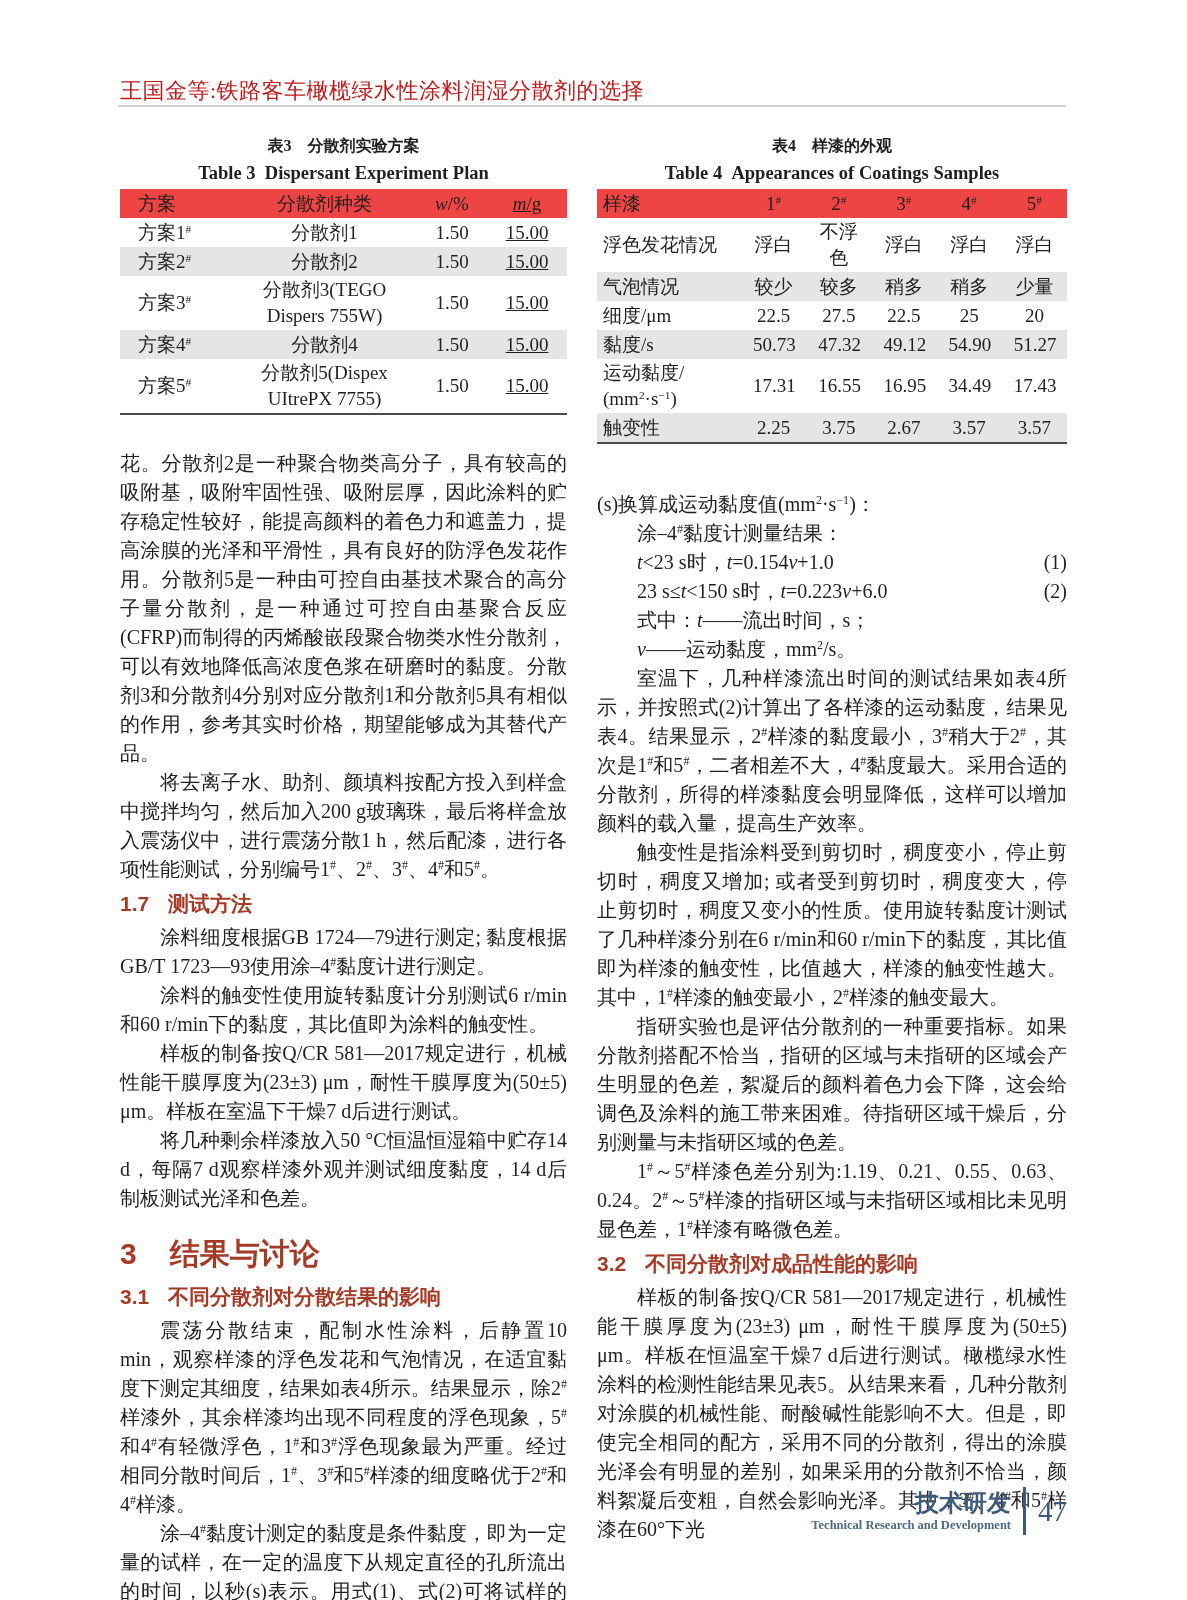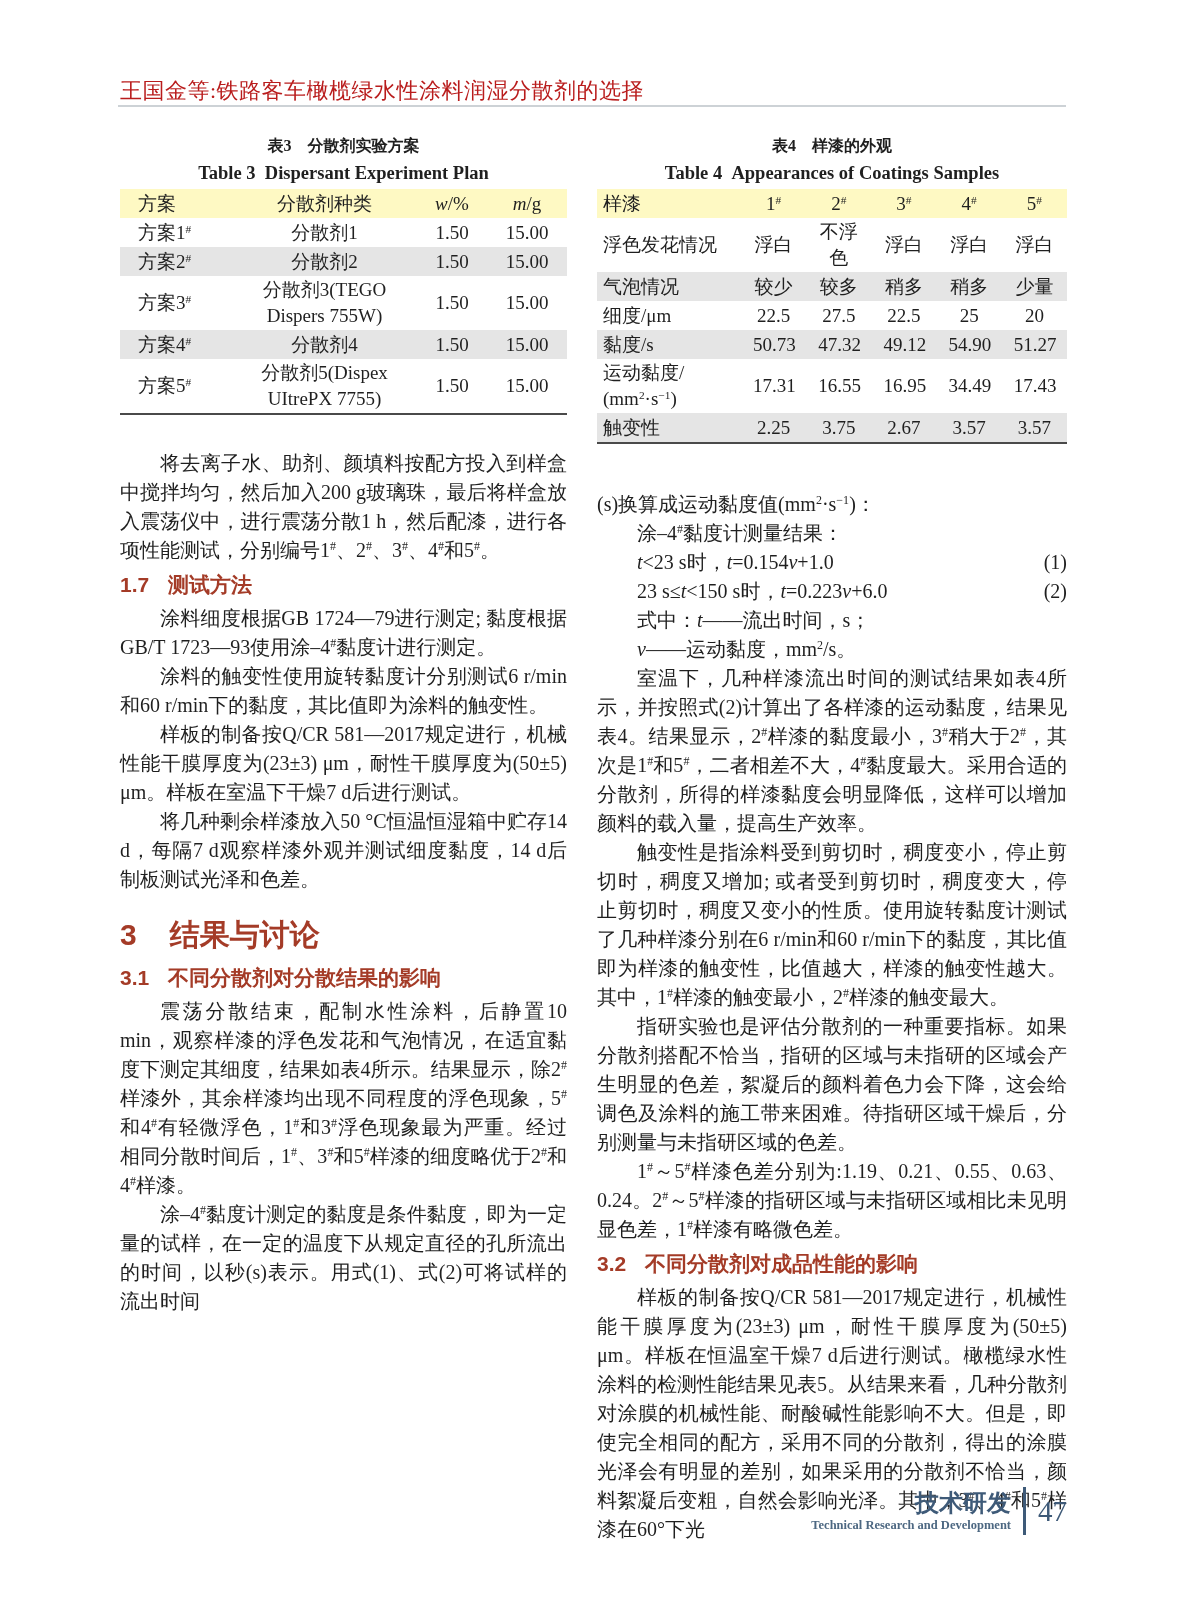--- a/index.html
+++ b/index.html
@@ -39,25 +39,25 @@
   .tbl-title-en{
     text-align:center;font-weight:bold;font-size:18.5px;line-height:26px;
     margin-bottom:3px;
   }
   table{width:100%;border-collapse:collapse;font-size:19px;table-layout:fixed;}
   table{border-bottom:2px solid #4a4a4a;}
   th,td{
     font-weight:normal;text-align:center;vertical-align:middle;
     padding:1px 2px;height:27px;line-height:26px;color:#1f1f1f;
   }
-  tr.hdr{background:#fef9c3;}
+  tr.hdr{background:#ef4444;}
   tr.stripe{background:#e5e5e5;}
   #table3 th:nth-child(1),#table3 td:nth-child(1){width:92px;text-align:left;padding-left:18px;}
   #table3 th:nth-child(3),#table3 td:nth-child(3){width:66px;}
-  #table3 th:nth-child(4),#table3 td:nth-child(4){width:76px;}
+  #table3 th:nth-child(4),#table3 td:nth-child(4){width:76px;text-decoration:underline;}
   #table4 th:nth-child(1),#table4 td:nth-child(1){width:126px;text-align:left;padding-left:6px;}
   #table4 td,#table4 th{padding:1px 12px;}
 
   
   .body-p{
     margin:0;font-size:20px;line-height:29px;text-align:justify;
   }
   .indent{text-indent:2em;}
   sup{font-size:0.6em;line-height:0;vertical-align:0.55em;}
   .sub-head{
@@ -144,20 +144,21 @@
               <tr class="">
                 <td>方案5<sup>#</sup></td>
                 <td>分散剂5(Dispex UItrePX 7755)</td>
                 <td>1.50</td>
                 <td>15.00</td>
               </tr>
             </tbody>
           </table>
       </div>
 
+      <p class="body-p">花。分散剂2是一种聚合物类高分子，具有较高的吸附基，吸附牢固性强、吸附层厚，因此涂料的贮存稳定性较好，能提高颜料的着色力和遮盖力，提高涂膜的光泽和平滑性，具有良好的防浮色发花作用。分散剂5是一种由可控自由基技术聚合的高分子量分散剂，是一种通过可控自由基聚合反应(CFRP)而制得的丙烯酸嵌段聚合物类水性分散剂，可以有效地降低高浓度色浆在研磨时的黏度。分散剂3和分散剂4分别对应分散剂1和分散剂5具有相似的作用，参考其实时价格，期望能够成为其替代产品。</p>
       <p class="body-p indent">将去离子水、助剂、颜填料按配方投入到样盒中搅拌均匀，然后加入200 g玻璃珠，最后将样盒放入震荡仪中，进行震荡分散1 h，然后配漆，进行各项性能测试，分别编号1<sup>#</sup>、2<sup>#</sup>、3<sup>#</sup>、4<sup>#</sup>和5<sup>#</sup>。</p>
 
       <h3 class="sub-head"><span class="hnum">1.7</span><span>测试方法</span></h3>
 
       <p class="body-p indent">涂料细度根据GB 1724—79进行测定; 黏度根据GB/T 1723—93使用涂–4<sup>#</sup>黏度计进行测定。</p>
       <p class="body-p indent">涂料的触变性使用旋转黏度计分别测试6 r/min和60 r/min下的黏度，其比值即为涂料的触变性。</p>
       <p class="body-p indent">样板的制备按Q/CR 581—2017规定进行，机械性能干膜厚度为(23±3) μm，耐性干膜厚度为(50±5) μm。样板在室温下干燥7 d后进行测试。</p>
       <p class="body-p indent">将几种剩余样漆放入50 °C恒温恒湿箱中贮存14 d，每隔7 d观察样漆外观并测试细度黏度，14 d后制板测试光泽和色差。</p>
 
       <h2 class="big-head"><span class="hnum">3</span><span>结果与讨论</span></h2>

